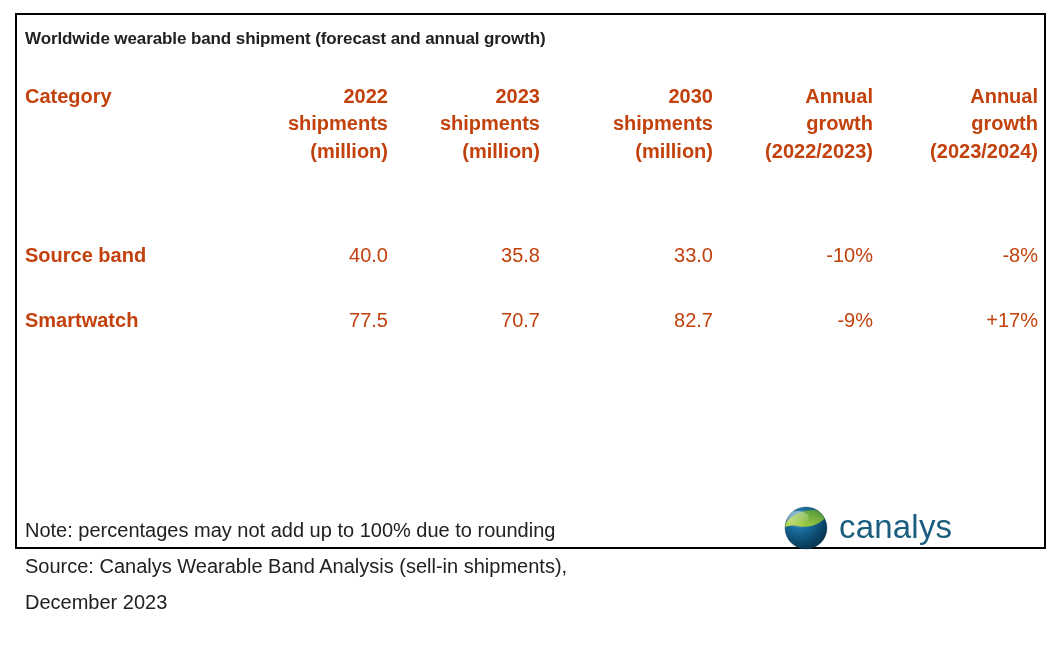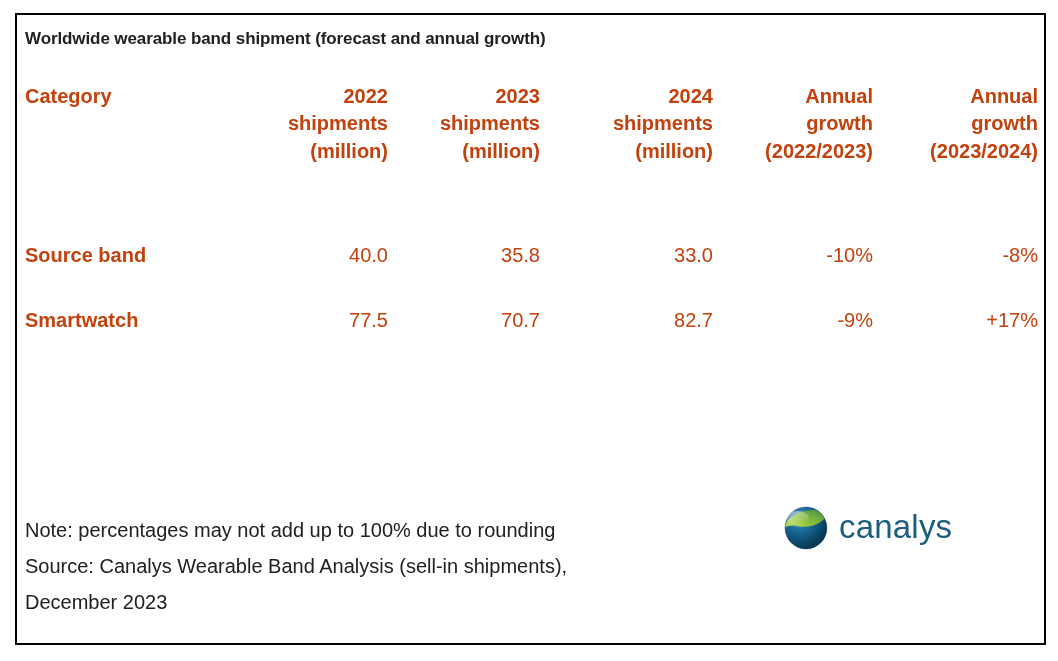--- a/index.html
+++ b/index.html
@@ -14,21 +14,21 @@
     font-family: "Liberation Sans", sans-serif;
     color: #212121;
     overflow: hidden;
   }
 
   #figure {
     position: absolute;
     left: 15px;
     top: 13px;
     width: 1031px;
-    height: 632px;
+    height: 536px;
     box-sizing: border-box;
     border: 2px solid #000000;
     background: #ffffff;
   }
 
   
   .fig-title {
     position: absolute;
     left: 8px;
     top: 14px;
@@ -141,21 +141,21 @@
           <div>2022</div>
           <div>shipments</div>
           <div>(million)</div>
         </th>
         <th class="rt">
           <div>2023</div>
           <div>shipments</div>
           <div>(million)</div>
         </th>
         <th class="rt">
-          <div>2024</div>
+          <div>2030</div>
           <div>shipments</div>
           <div>(million)</div>
         </th>
         <th class="rt">
           <div>Annual</div>
           <div>growth</div>
           <div>(2022/2023)</div>
         </th>
         <th class="rt">
           <div>Annual</div>

